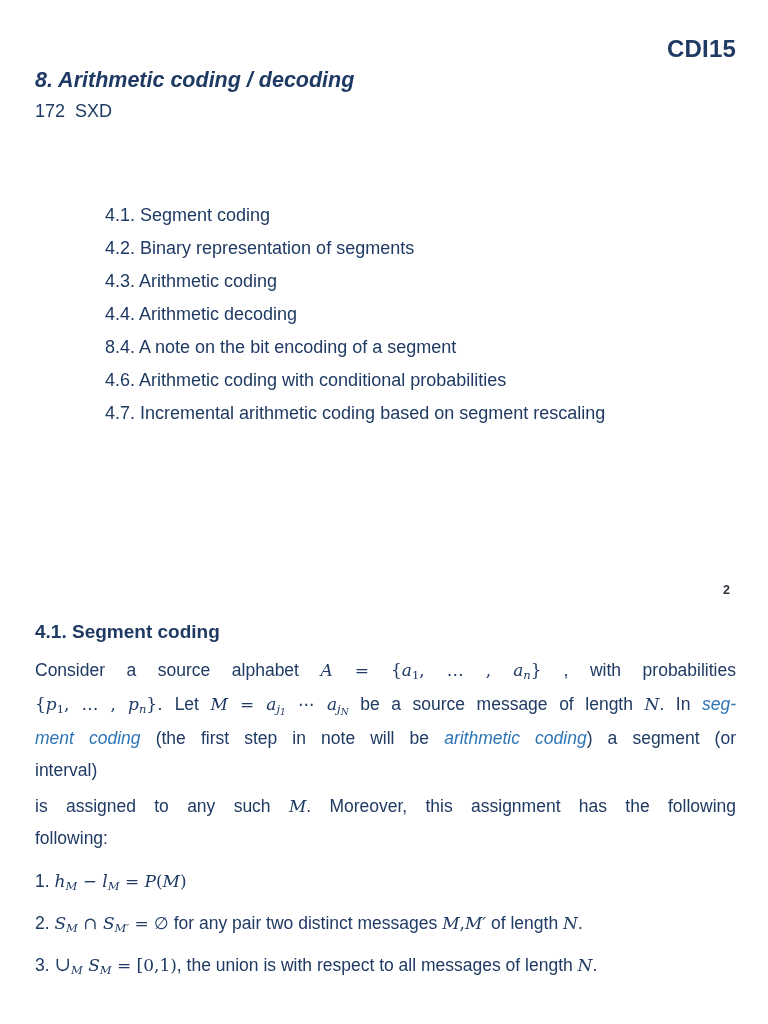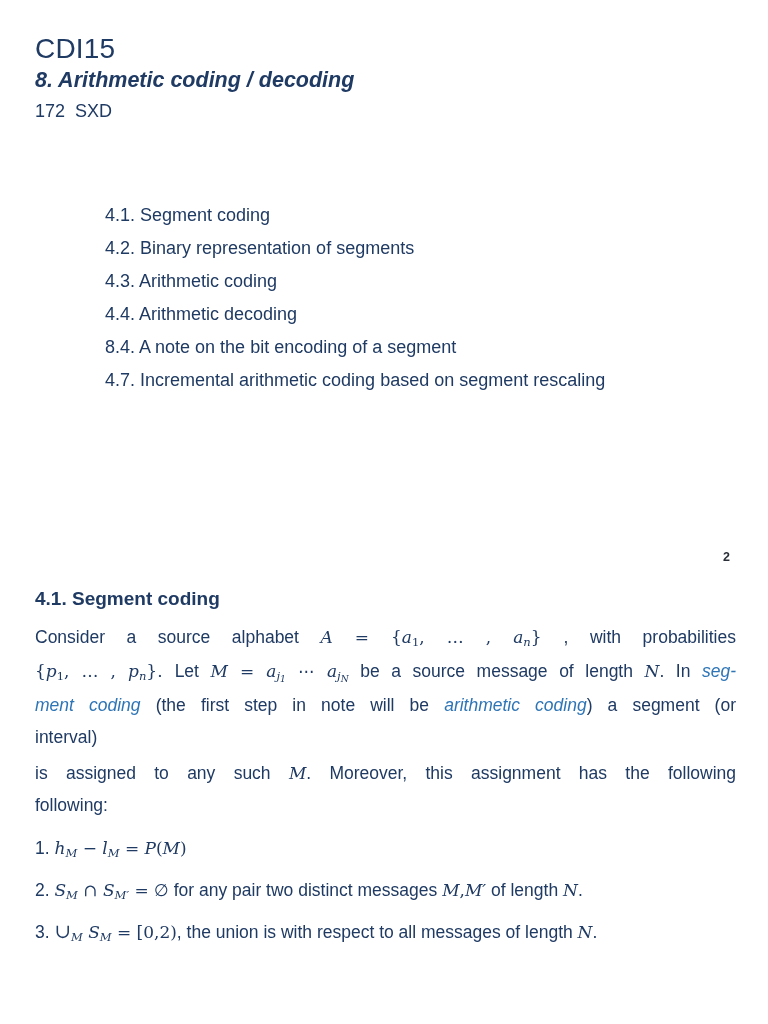--- a/index.html
+++ b/index.html
@@ -14,21 +14,21 @@
     font-family:"Liberation Sans",sans-serif;
     color:var(--navy);
     overflow:hidden;
   }
   .page{
     box-sizing:border-box;
     width:768px;height:1024px;
     padding:34px 32px 0 35px;
   }
   
-  .course{font-size:28px;font-weight:normal;line-height:30px;letter-spacing:.2px;}
+  .course{font-size:24px;font-weight:bold;line-height:30px;letter-spacing:.2px;text-align:right;}
   .title{font-size:21.5px;font-weight:bold;font-style:italic;line-height:33px;}
   .author{font-size:18px;line-height:29px;white-space:pre;}
   
   .toc{margin:73px 0 0 70px;}
   .toc-item{font-size:18px;line-height:33px;}
   
   .pagenum{margin-top:153px;text-align:right;font-size:12.5px;font-weight:bold;color:var(--pagenum);line-height:14px;padding-right:6px;}
   
   .section{margin:21px 0 0 0;font-size:19px;font-weight:bold;line-height:27px;}
   
@@ -59,20 +59,21 @@
     <div class="title">8. Arithmetic coding / decoding</div>
     <div class="author">172  SXD</div>
   </header>
 
   <nav class="toc">
       <div class="toc-item">4.1. Segment coding</div>
       <div class="toc-item">4.2. Binary representation of segments</div>
       <div class="toc-item">4.3. Arithmetic coding</div>
       <div class="toc-item">4.4. Arithmetic decoding</div>
       <div class="toc-item">8.4. A note on the bit encoding of a segment</div>
+      <div class="toc-item">4.6. Arithmetic coding with conditional probabilities</div>
       <div class="toc-item">4.7. Incremental arithmetic coding based on segment rescaling</div>
     </nav>
 
   <div class="pagenum">2</div>
 
   <h2 class="section">4.1. Segment coding</h2>
 
   <div class="para">
       <div class="line j"><span class="r-n">Consider a source alphabet </span><span class="r-m">A</span><span class="r-mr"> = {</span><span class="r-m">a</span><span class="r-msr">1</span><span class="r-mr">, … , </span><span class="r-m">a</span><span class="r-ms">n</span><span class="r-mr">} </span><span class="r-n">, with probabilities</span></div>
       <div class="line j"><span class="r-mr">{</span><span class="r-m">p</span><span class="r-msr">1</span><span class="r-mr">, … , </span><span class="r-m">p</span><span class="r-ms">n</span><span class="r-mr">}. </span><span class="r-n">Let </span><span class="r-m">M</span><span class="r-mr"> = </span><span class="r-m">a</span><span class="r-ms">j</span><span class="r-ms2">1</span><span class="r-mr"> ⋯ </span><span class="r-m">a</span><span class="r-ms">j</span><span class="r-ms2">N</span><span class="r-n"> be a source message of length </span><span class="r-m">N</span><span class="r-n">. In </span><span class="r-a">seg-</span></div>
@@ -82,15 +83,15 @@
 
 
   <div class="para para2">
       <div class="line j"><span class="r-n">is assigned to any such </span><span class="r-m">M</span><span class="r-n">. Moreover, this assignment has the following</span></div>
       <div class="line"><span class="r-n">following:</span></div>
     </div>
 
   <div class="plist">
       <div class="line"><span class="r-n">1. </span><span class="r-m">h</span><span class="r-ms">M</span><span class="r-mr"> − </span><span class="r-m">l</span><span class="r-ms">M</span><span class="r-mr"> = </span><span class="r-m">P</span><span class="r-mr">(</span><span class="r-m">M</span><span class="r-mr">)</span></div>
       <div class="line"><span class="r-n">2. </span><span class="r-m">S</span><span class="r-ms">M</span><span class="r-mr"> ∩ </span><span class="r-m">S</span><span class="r-ms">M′</span><span class="r-mr"> = ∅</span><span class="r-n"> for any pair two distinct messages </span><span class="r-m">M</span><span class="r-mr">,</span><span class="r-m">M′</span><span class="r-n"> of length </span><span class="r-m">N</span><span class="r-n">.</span></div>
-      <div class="line"><span class="r-n">3. </span><span class="r-mu">∪</span><span class="r-ms">M</span><span class="r-mr"> </span><span class="r-m">S</span><span class="r-ms">M</span><span class="r-mr"> = [0,2)</span><span class="r-n">, the union is with respect to all messages of length </span><span class="r-m">N</span><span class="r-n">.</span></div>
+      <div class="line"><span class="r-n">3. </span><span class="r-mu">∪</span><span class="r-ms">M</span><span class="r-mr"> </span><span class="r-m">S</span><span class="r-ms">M</span><span class="r-mr"> = [0,1)</span><span class="r-n">, the union is with respect to all messages of length </span><span class="r-m">N</span><span class="r-n">.</span></div>
     </div>
 </div>
 
 </body></html>

